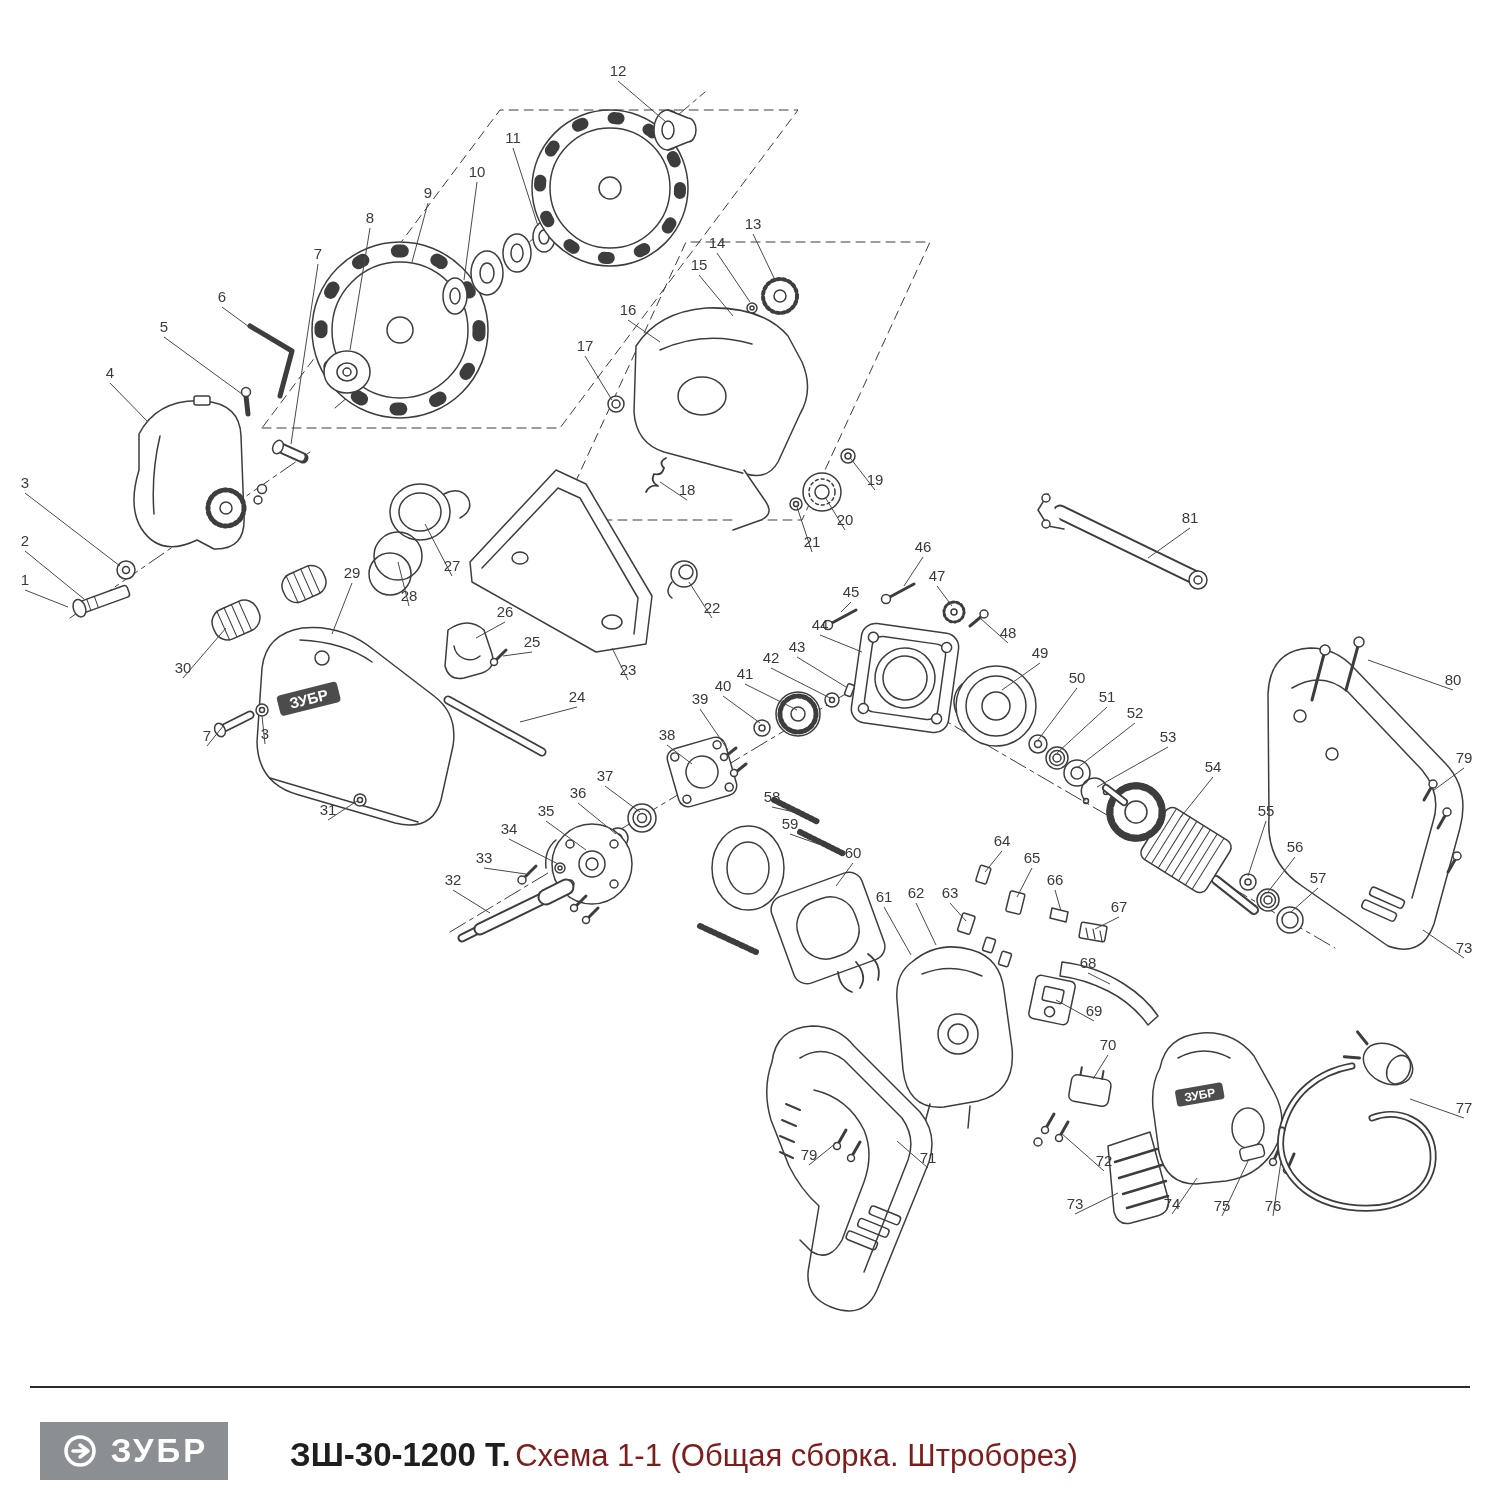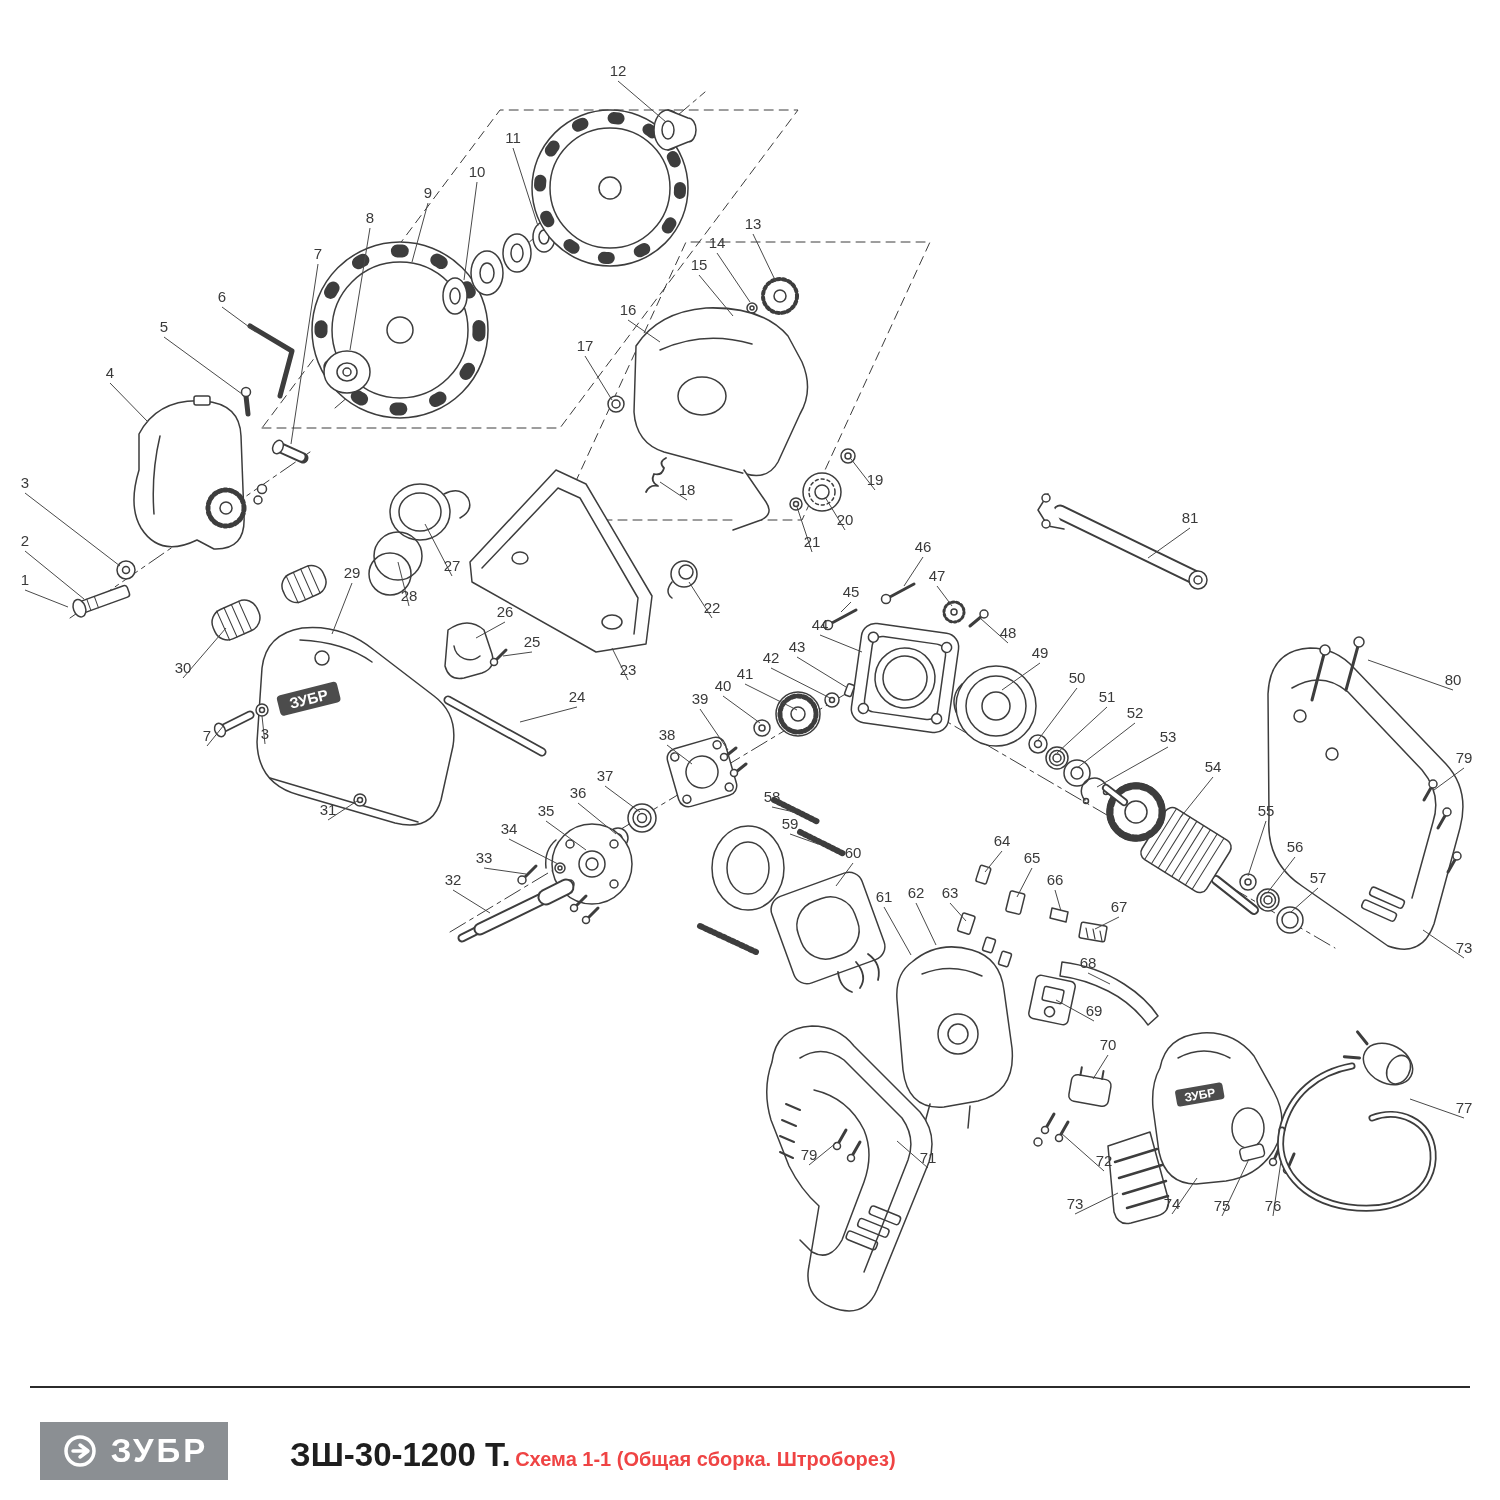--- a/index.html
+++ b/index.html
@@ -5,21 +5,21 @@
   html,body{margin:0;padding:0;background:#ffffff;}
   #page{position:relative;width:1500px;height:1500px;background:#fff;font-family:"Liberation Sans",sans-serif;overflow:hidden;}
   #diagram-svg{position:absolute;left:0;top:0;}
   .callout-text{font-size:15px;fill:#3a3a3a;font-family:"Liberation Sans",sans-serif;}
   .leader{stroke:#4a4a4a;stroke-width:1;}
   #divider{position:absolute;left:30px;top:1386px;width:1440px;height:0;border-top:2px solid #2b2b2b;}
   #logo{position:absolute;left:40px;top:1422px;width:188px;height:58px;background:#8b8f93;display:flex;align-items:center;justify-content:center;gap:9px;}
   #logo .logo-text{color:#fff;font-weight:bold;font-size:33px;letter-spacing:3px;font-family:"Liberation Sans",sans-serif;}
   #title-line{position:absolute;left:290px;top:1436px;white-space:nowrap;color:#1e1e1e;}
   #title-model{font-weight:bold;font-size:33px;}
-  #title-scheme{font-weight:bold;font-size:20px;color:#ef4444;}
+  #title-scheme{font-weight:normal;font-size:31px;color:#7f1d1d;}
 </style>
 </head>
 <body>
 
 <div id="page">
 
   <svg id="diagram-svg" width="1500" height="1385" viewBox="0 0 1500 1385" xmlns="http://www.w3.org/2000/svg">
     <g id="art" stroke="#3d3d3d" stroke-width="1.5" fill="none" stroke-linecap="round" stroke-linejoin="round">
 
       <g stroke-dasharray="18 5 4 5" stroke-width="1">

